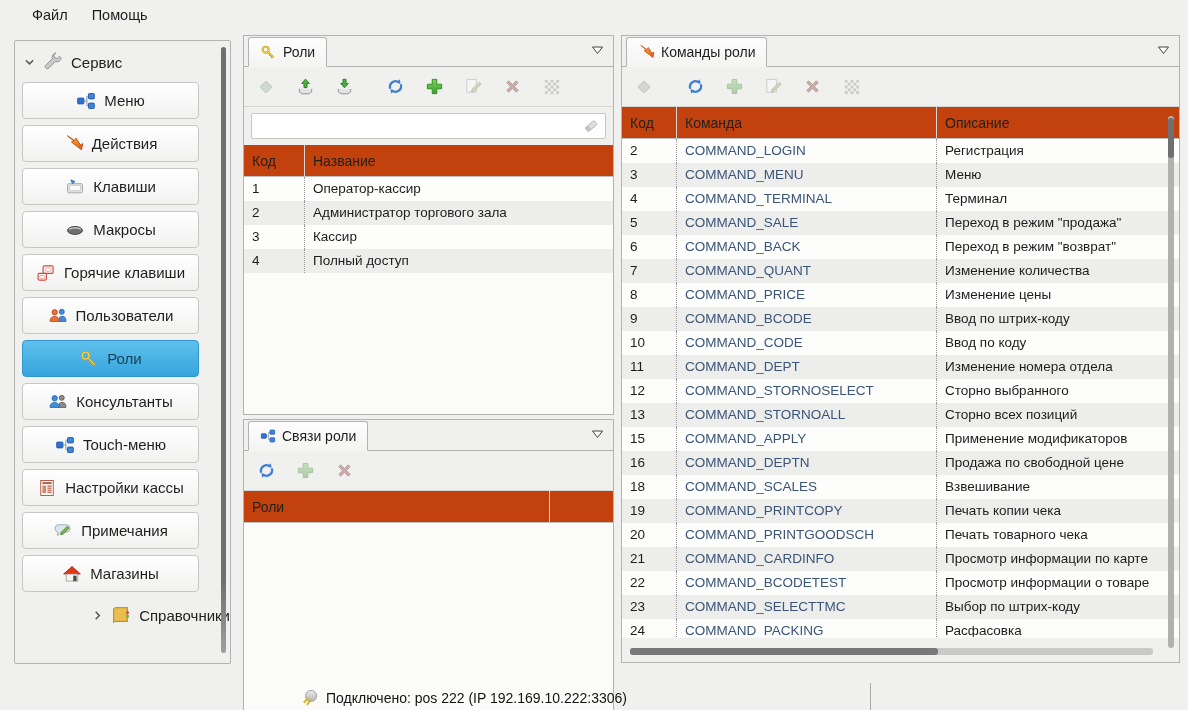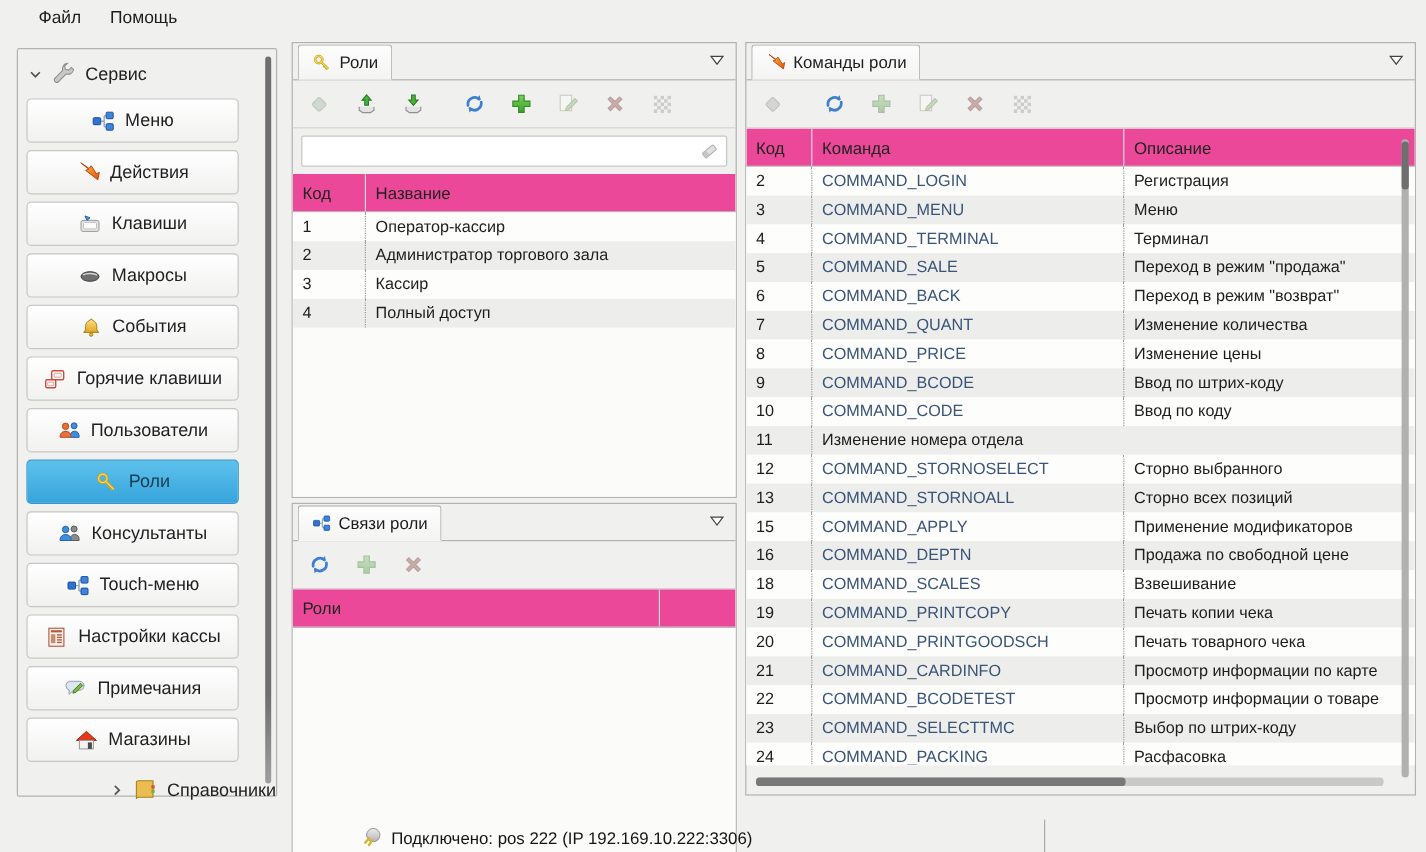--- a/index.html
+++ b/index.html
@@ -41,21 +41,21 @@
   .tool-btn.gap{margin-left:12px;}
   .tool-btn.disabled{opacity:.42;filter:grayscale(.3);}
   .filter-row{height:38px;flex:none;display:flex;align-items:center;padding:0 7px;position:relative;}
   .filter-input{flex:1;height:26px;border:1px solid #c6c6c5;border-radius:2px;background:#fff;padding:0 28px 0 6px;
                 font-size:13px;outline:none;}
   .filter-eraser{position:absolute;right:13px;top:10px;}
 
   
   .table{display:flex;flex-direction:column;flex:1;overflow:hidden;background:#fbfbfa;}
   .trow{display:flex;flex:none;height:24px;line-height:24px;font-size:13.5px;}
-  .trow.thead{height:32px;line-height:32px;background:#ec4899;border-bottom:1px solid #bfbfbe;font-size:14px;color:#222;}
+  .trow.thead{height:32px;line-height:32px;background:#c2410c;border-bottom:1px solid #bfbfbe;font-size:14px;color:#222;}
   .tbody{display:block;background:#fbfbfa;}
   .tbody .trow:nth-child(even){background:#ededec;}
   .tbody .trow:nth-child(odd){background:#fdfdfc;}
   .tcell{padding:0 8px;overflow:hidden;white-space:nowrap;}
   .tbody .tcell + .tcell{border-left:1px dotted #9a9a9a;}
   .thead .tcell + .tcell{border-left:1px solid #d8d8d7;}
 
   #roles-table .c0{width:60px;flex:none;}
   #roles-table .c1{flex:1;}
   #links-table .c0{flex:1;}
@@ -161,29 +161,20 @@
             <svg width="20" height="20" viewBox="0 0 24 24">
               <ellipse cx="12" cy="12.5" rx="9" ry="4.8" fill="#6e6e6e" stroke="#3f3f3f"></ellipse>
               <path d="M5 11c2.4-2 11.6-2.4 14 .3" stroke="#d2d2d2" fill="none" stroke-width="1.5"></path>
             </svg>
           </span>
         <span>Макросы</span>
       </div>
       <div class="side-btn">
         <span>
             <svg width="20" height="20" viewBox="0 0 24 24">
-              <path d="M12 3.5c.8 0 1.4.6 1.4 1.3C16 5.4 17.6 8 17.6 11v3.2l1.9 2.6H4.5l1.9-2.6V11c0-3 1.6-5.6 4.2-6.2 0-.7.6-1.3 1.4-1.3z" fill="url(#grad-gold)" stroke="#a87f14"></path>
-              <circle cx="12" cy="19" r="1.7" fill="#e3b93c" stroke="#a87f14"></circle>
-            </svg>
-          </span>
-        <span>События</span>
-      </div>
-      <div class="side-btn">
-        <span>
-            <svg width="20" height="20" viewBox="0 0 24 24">
               <rect x="8.5" y="3.5" width="12" height="9" rx="1.5" fill="#fff" stroke="#cf4a3f" stroke-width="1.4"></rect>
               <rect x="11" y="6" width="7" height="4" rx=".8" fill="none" stroke="#e89a94"></rect>
               <rect x="2.5" y="12.5" width="10" height="8" rx="1.5" fill="#fff" stroke="#cf4a3f" stroke-width="1.4"></rect>
               <rect x="4.5" y="15" width="6" height="3.5" rx=".8" fill="none" stroke="#e89a94"></rect>
             </svg>
           </span>
         <span>Горячие клавиши</span>
       </div>
       <div class="side-btn">
         <span>
@@ -615,20 +606,21 @@
             <div class="tcell c1">COMMAND_BCODE</div>
             <div class="tcell c2">Ввод по штрих-коду</div>
           </div>
           <div class="trow">
             <div class="tcell c0">10</div>
             <div class="tcell c1">COMMAND_CODE</div>
             <div class="tcell c2">Ввод по коду</div>
           </div>
           <div class="trow">
             <div class="tcell c0">11</div>
+            <div class="tcell c1">COMMAND_DEPT</div>
             <div class="tcell c2">Изменение номера отдела</div>
           </div>
           <div class="trow">
             <div class="tcell c0">12</div>
             <div class="tcell c1">COMMAND_STORNOSELECT</div>
             <div class="tcell c2">Сторно выбранного</div>
           </div>
           <div class="trow">
             <div class="tcell c0">13</div>
             <div class="tcell c1">COMMAND_STORNOALL</div>

